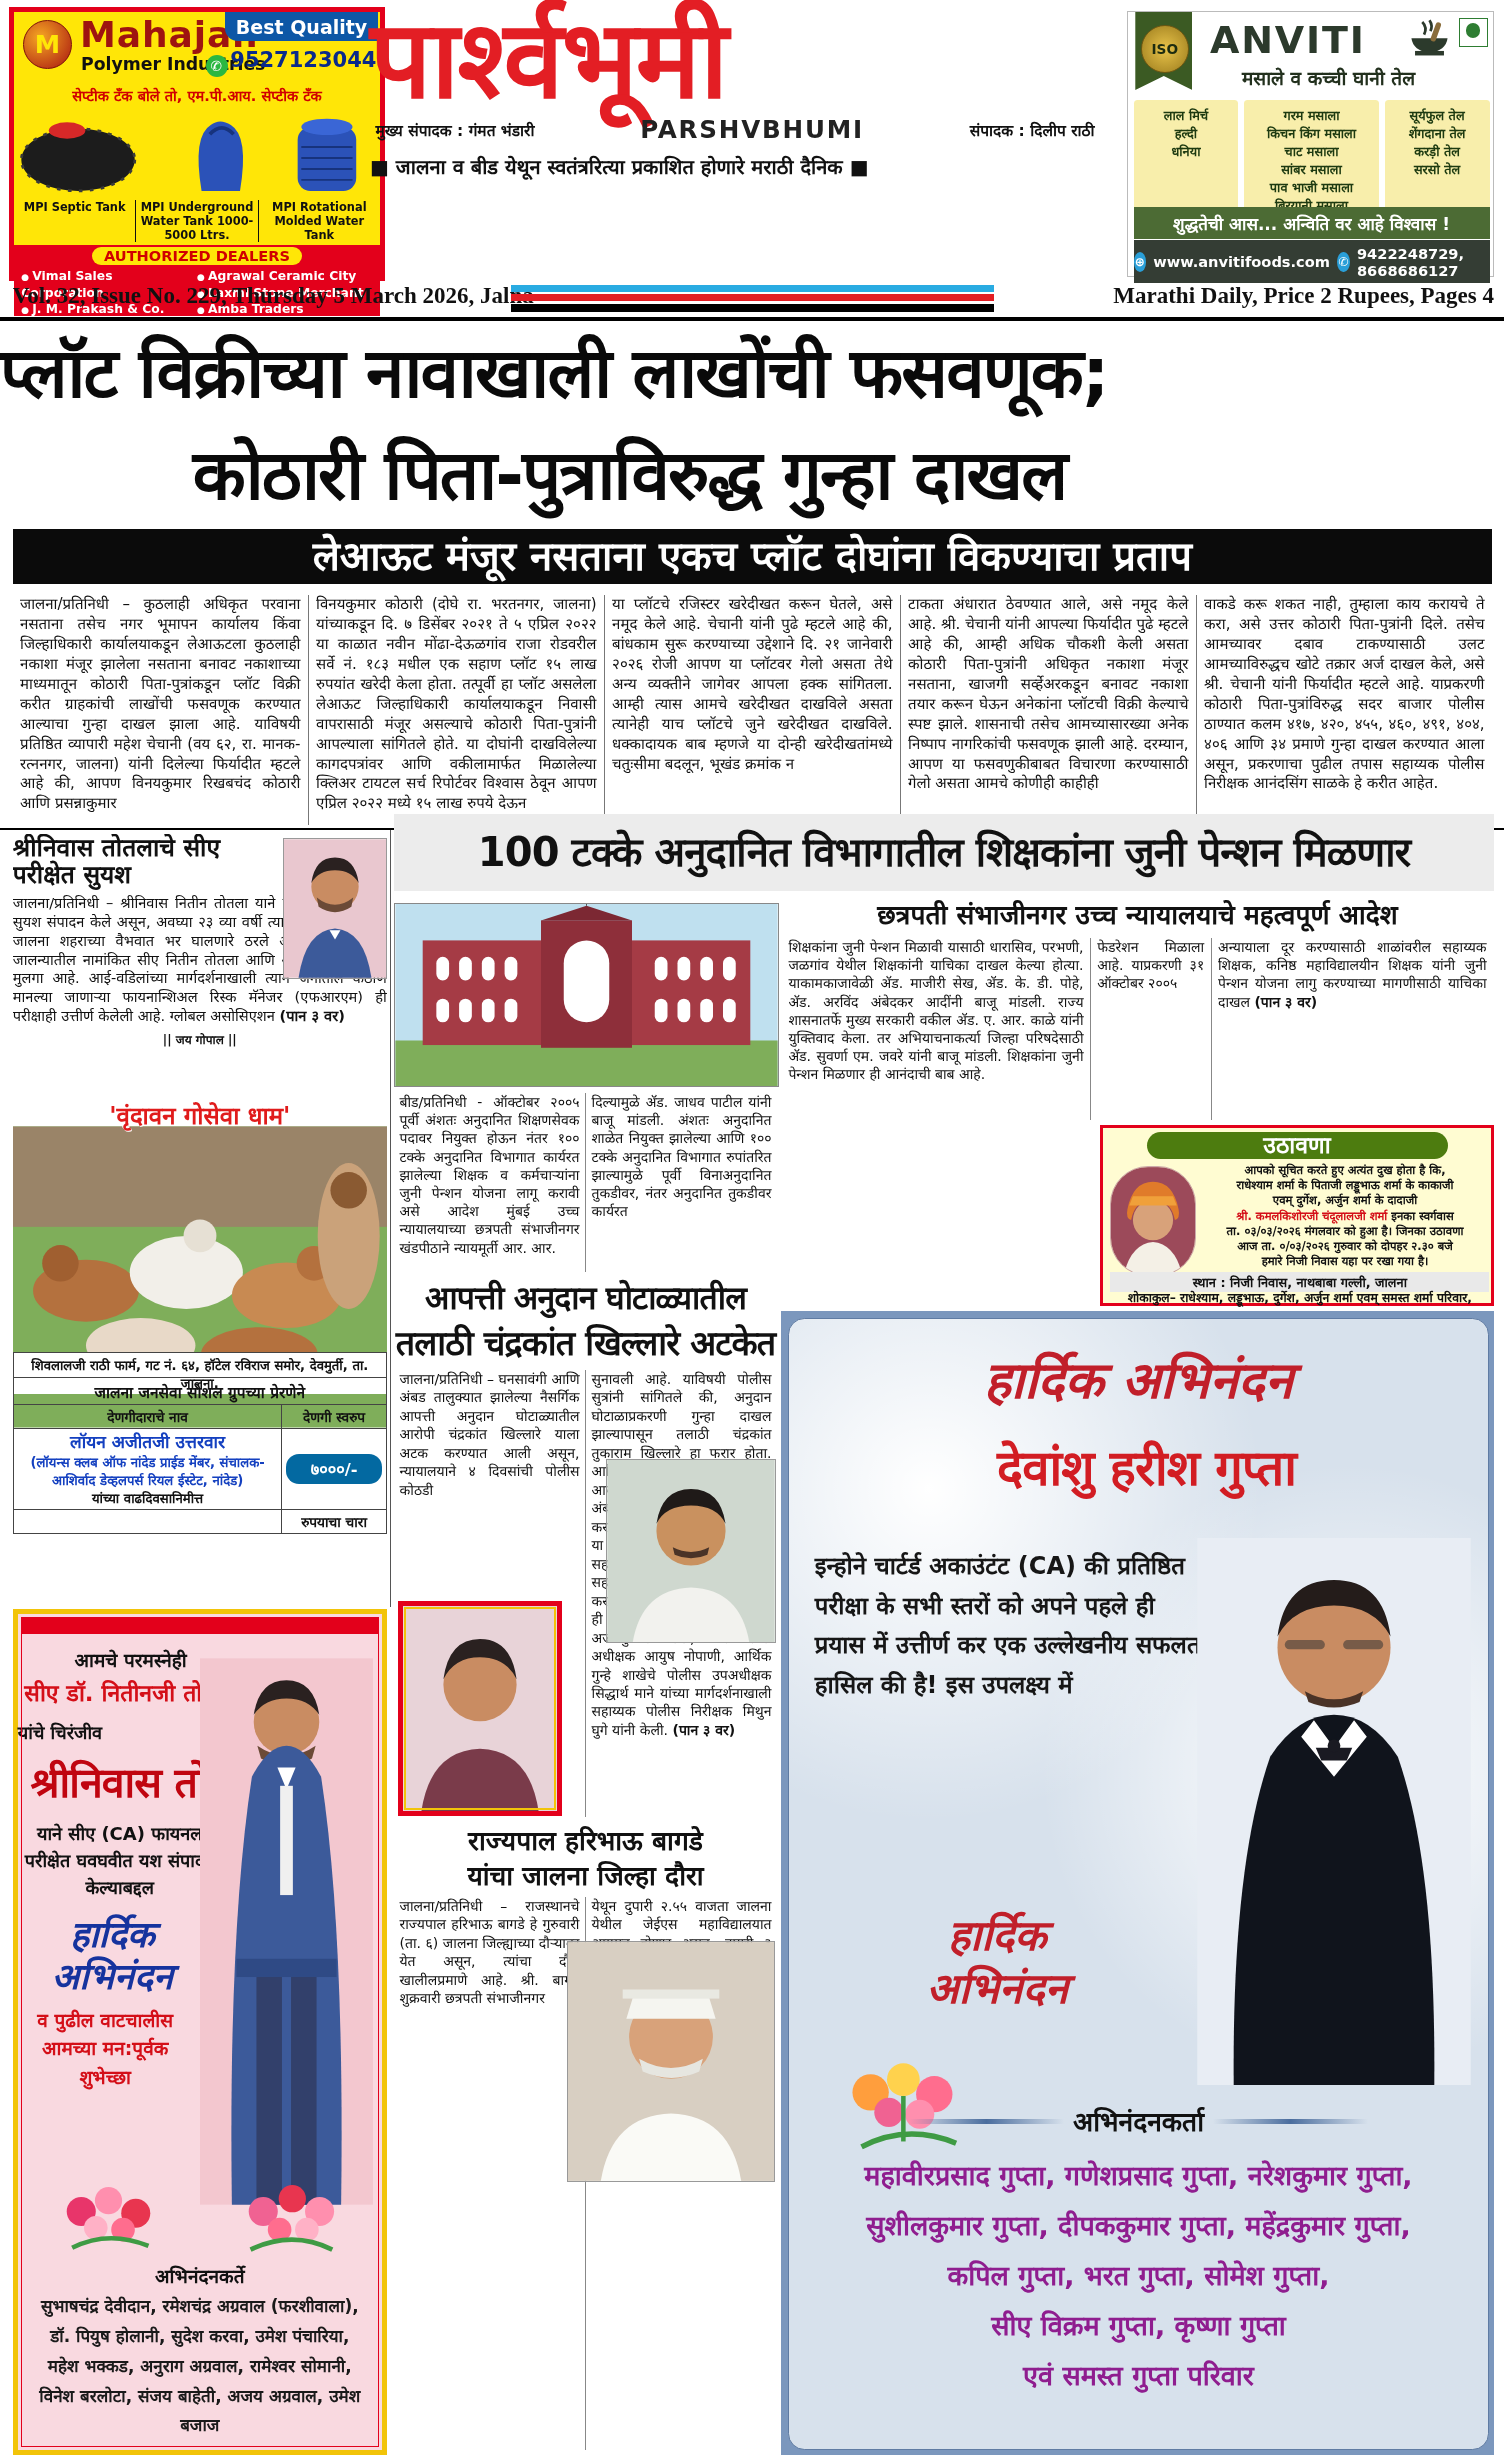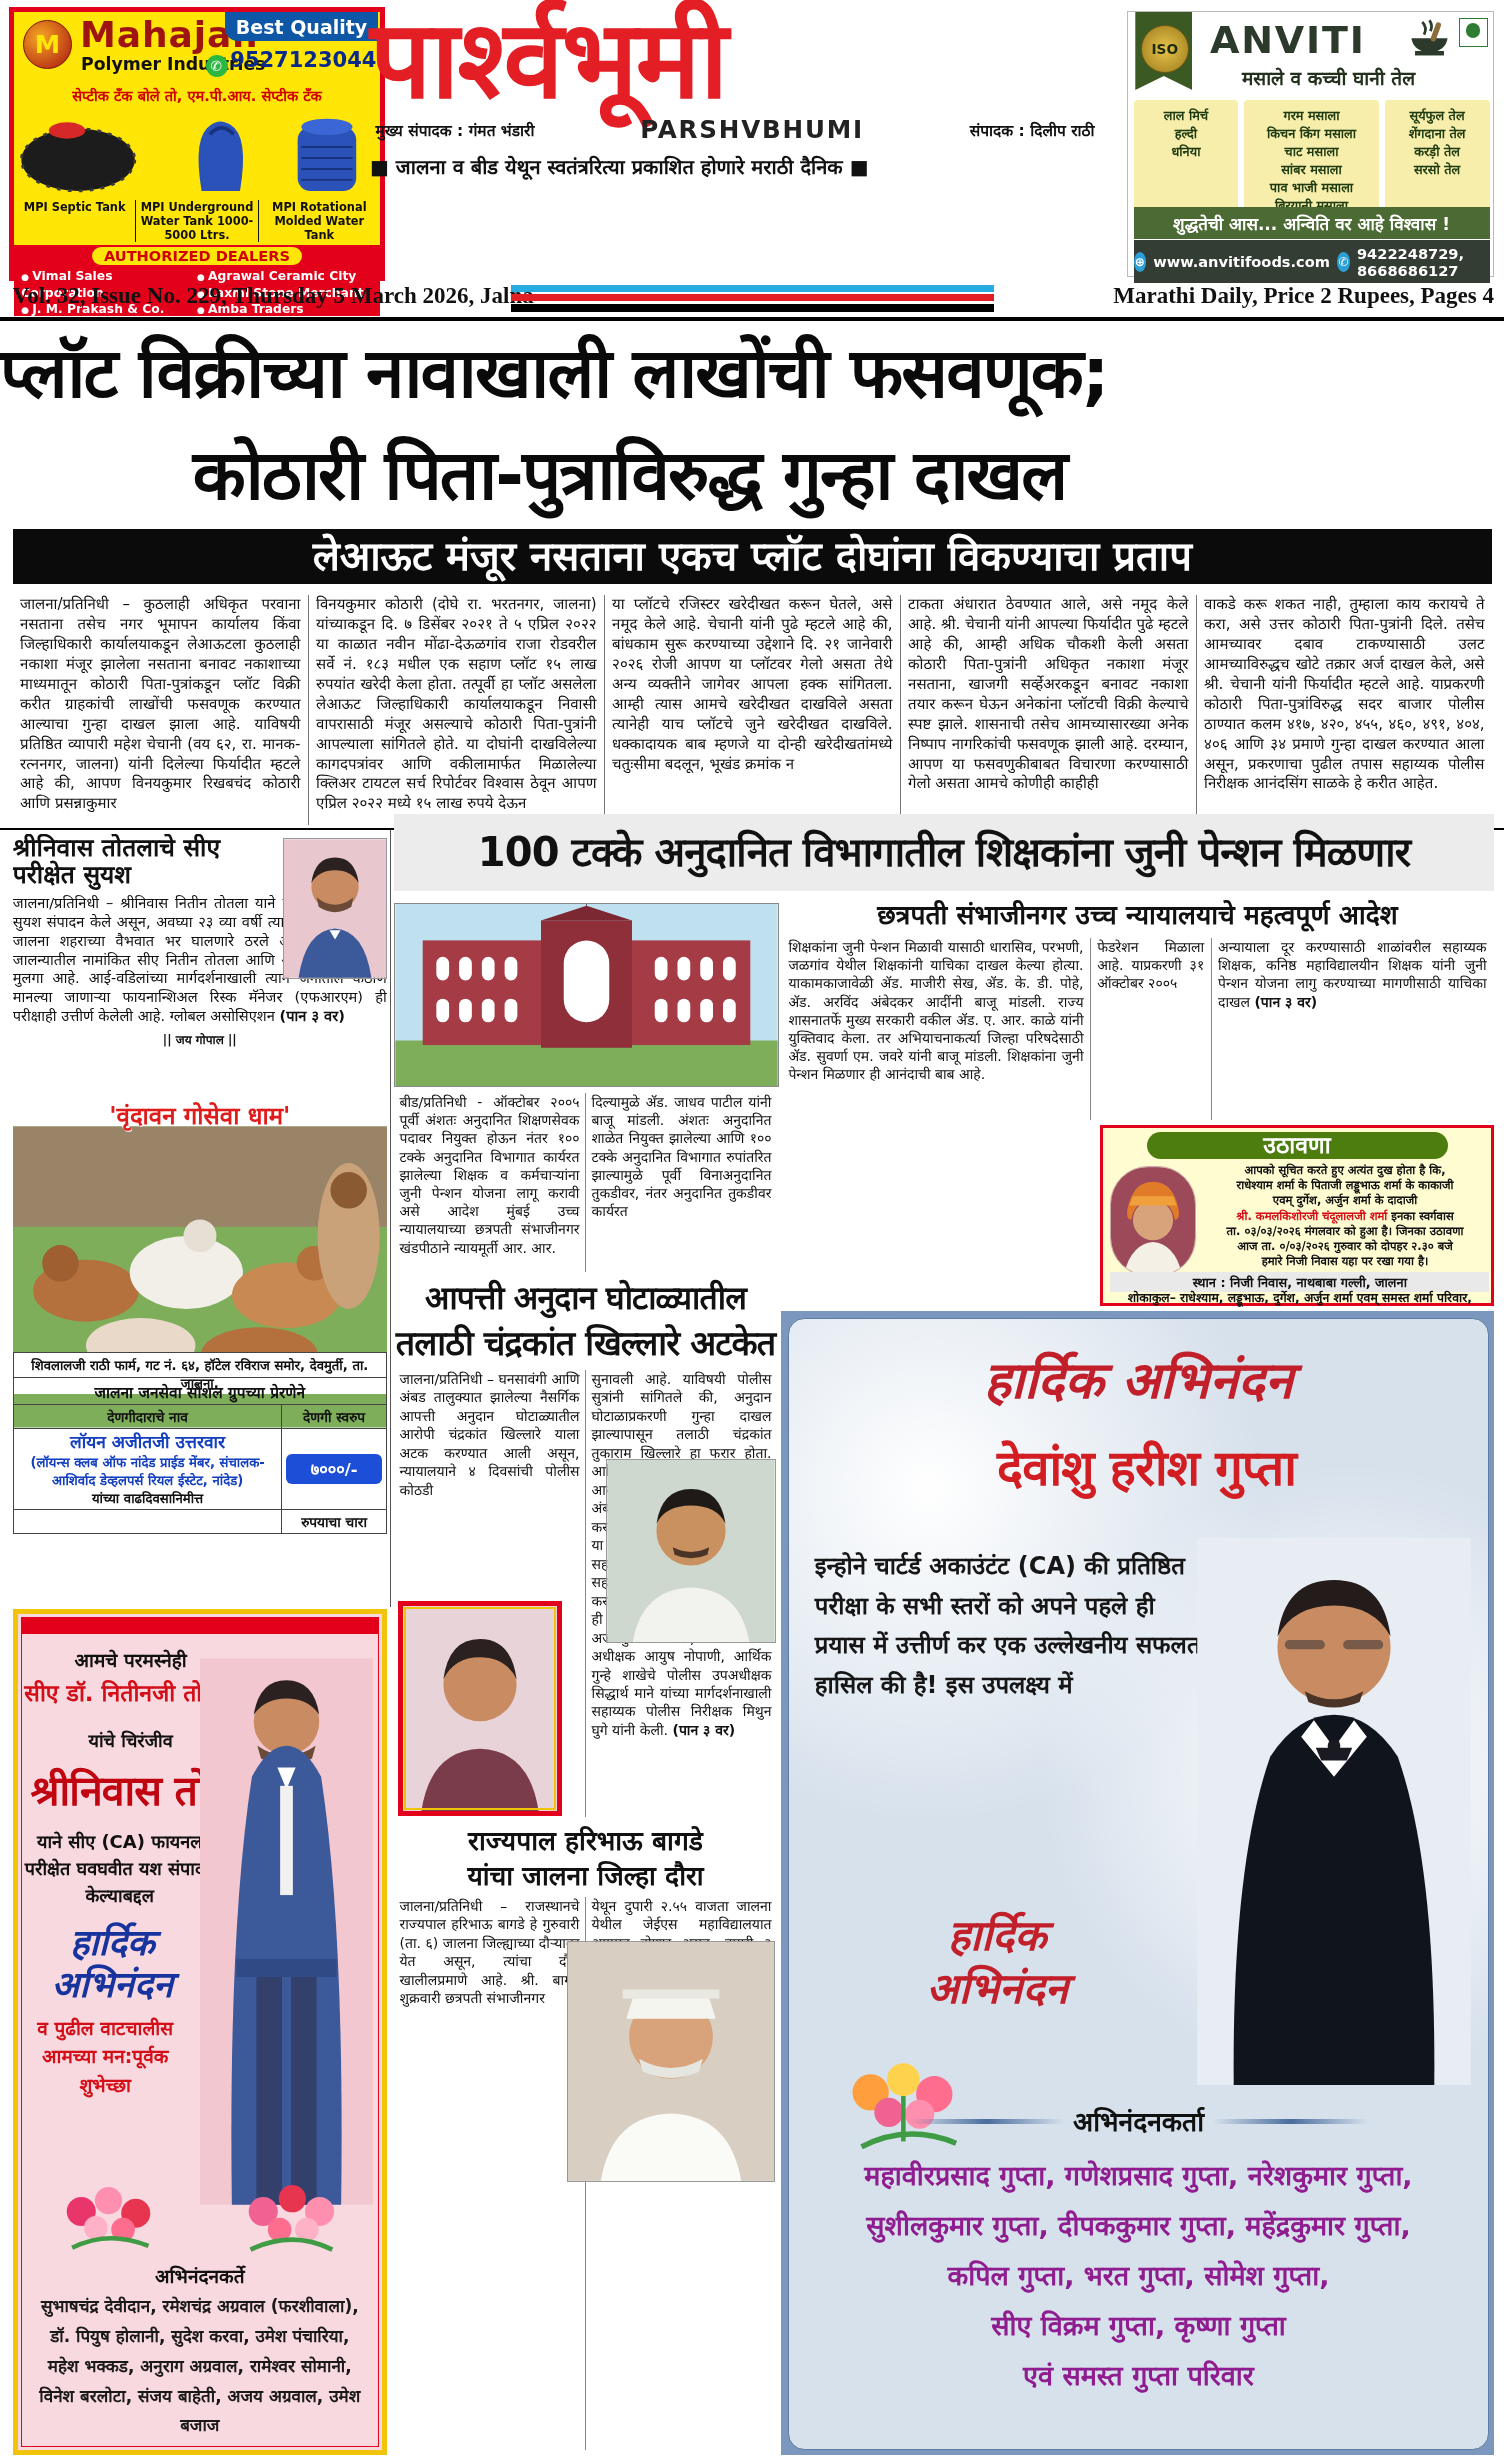--- a/index.html
+++ b/index.html
@@ -81,29 +81,29 @@
   .cow-wrap{left:12.8px;top:1047px;width:374px;height:372px;margin-top:44px;}
   .cow-title{position:absolute;left:0;top:7.3px;width:100%;text-align:center;font-size:24px;font-weight:900;color:#e01b1b;text-shadow:0.9px 0.9px 0 #fff,-0.9px -0.9px 0 #fff;}
   .gos-caption{left:12.8px;top:1352px;width:374px;text-align:center;font-size:13.2px;font-weight:700;border:0.9px solid #444;border-bottom:none;padding:2.7px 0;box-sizing:border-box;background:#fff;}
   .gos-insp{left:12.8px;top:1377px;width:374px;text-align:center;font-size:15.5px;font-weight:900;border:0.9px solid #444;border-bottom:none;padding:2.7px 0;box-sizing:border-box;}
   .gos-table{left:12.8px;top:1404px;width:374px;border-collapse:collapse;}
   .gos-table td,.gos-table th{border:0.9px solid #444;font-size:13.7px;padding:1.8px 3.6px;}
   .gos-table th{font-weight:800;}
   .donor-name{color:#1440c0;font-weight:900;font-size:17.3px;text-align:center;}
   .donor-desc{color:#1440c0;font-weight:800;font-size:13.2px;text-align:center;}
   .donor-occ{font-weight:800;text-align:center;font-size:13.2px;}
-  .amt{background:#1d4ed8;color:#fff;font-weight:900;font-size:16.4px;text-align:center;border-radius:6px;padding:3.6px 5.5px;}
+  .amt{background:#0369a1;color:#fff;font-weight:900;font-size:16.4px;text-align:center;border-radius:13px;padding:3.6px 5.5px;}
   .don-type{font-weight:800;text-align:center;font-size:13.2px;}
 
   
   .totla-ad{left:12.8px;top:1609px;width:374px;height:846px;background:#f9d9e0;border:5.5px solid #f2c409;box-sizing:border-box;outline:1.8px solid #e3001b;outline-offset:-9px;}
   .ta-redbar{height:16.4px;background:#e3001b;margin:3.6px;}
   .ta-line1{margin-top:12.8px;width:62%;text-align:center;font-size:19px;font-weight:800;}
   .ta-line2{width:62%;text-align:center;font-size:23px;font-weight:900;color:#d40f18;margin-top:3.6px;}
-  .ta-line3{width:62%;text-align:center;font-size:18px;font-weight:800;margin-top:20px;}
+  .ta-line3{width:62%;text-align:left;font-size:18px;font-weight:800;margin-top:12px;}
   .ta-name{width:100%;text-align:left;padding-left:12.8px;font-size:41px;font-weight:900;color:#c00510;margin-top:9px;letter-spacing:-0.9px;}
   .ta-body{width:56%;text-align:center;font-size:18px;font-weight:800;margin-top:11px;line-height:1.5;}
   .ta-greet{width:52%;text-align:center;font-family:"DejaVu Serif","Liberation Serif",serif;font-style:italic;font-weight:900;color:#16339e;font-size:36px;line-height:1.15;margin-top:12.8px;}
   .ta-wish{width:48%;text-align:center;color:#d40f18;font-size:19px;font-weight:900;line-height:1.5;margin-top:9px;}
   .ta-photo{position:absolute;right:9px;top:44px;width:173px;height:547px;}
   .ta-flowers{position:absolute;left:0;bottom:193px;width:100%;display:flex;justify-content:space-around;}
   .ta-from{position:absolute;left:0;bottom:161px;width:100%;text-align:center;font-size:19px;font-weight:900;}
   .ta-names{position:absolute;left:0;bottom:9px;width:100%;text-align:center;font-size:17px;font-weight:800;line-height:1.75;color:#1a1a1a;}
 
   

